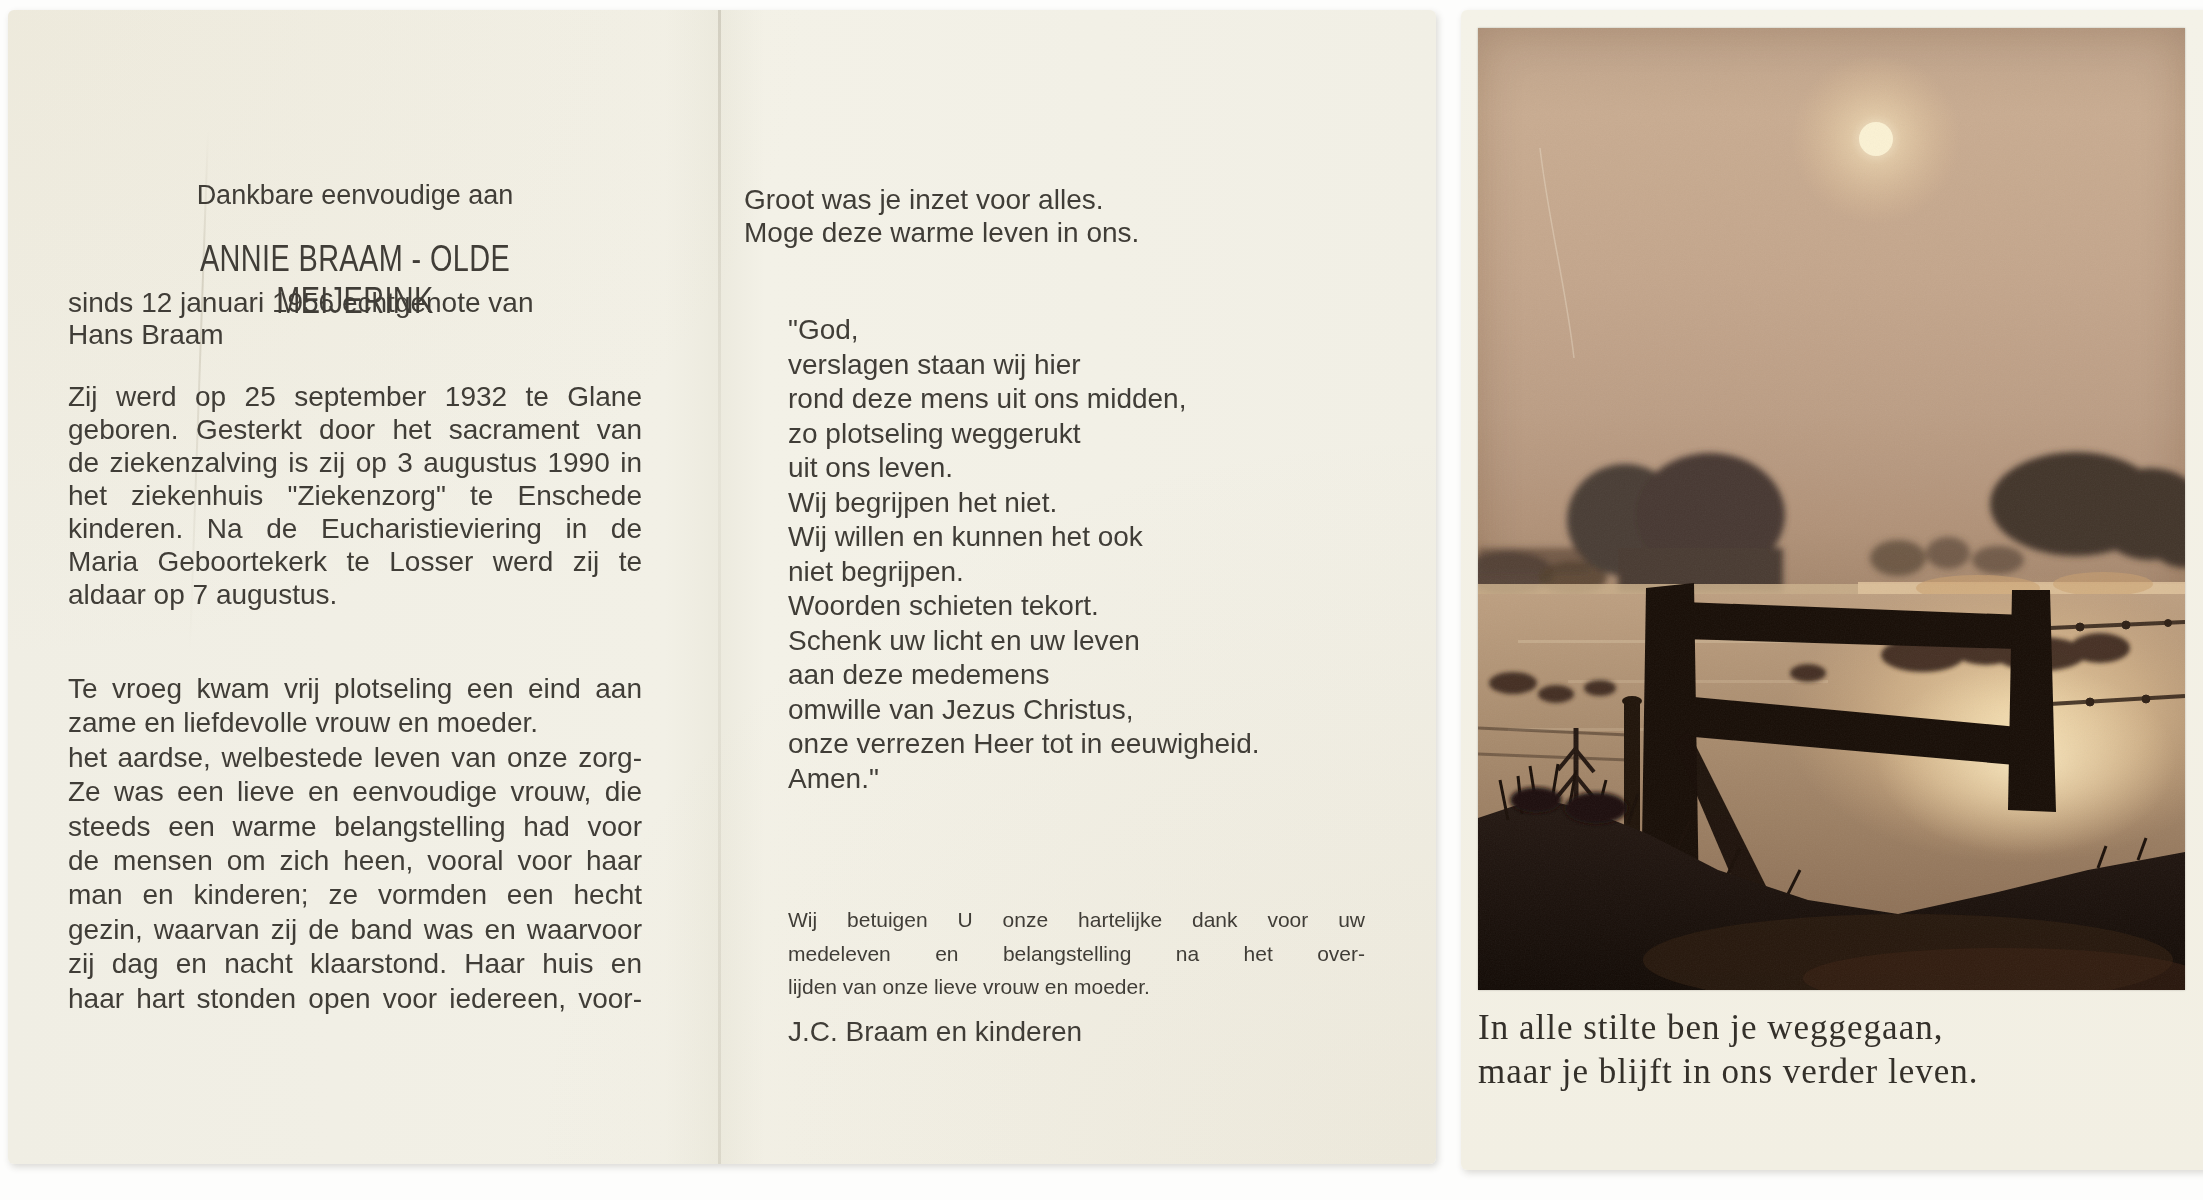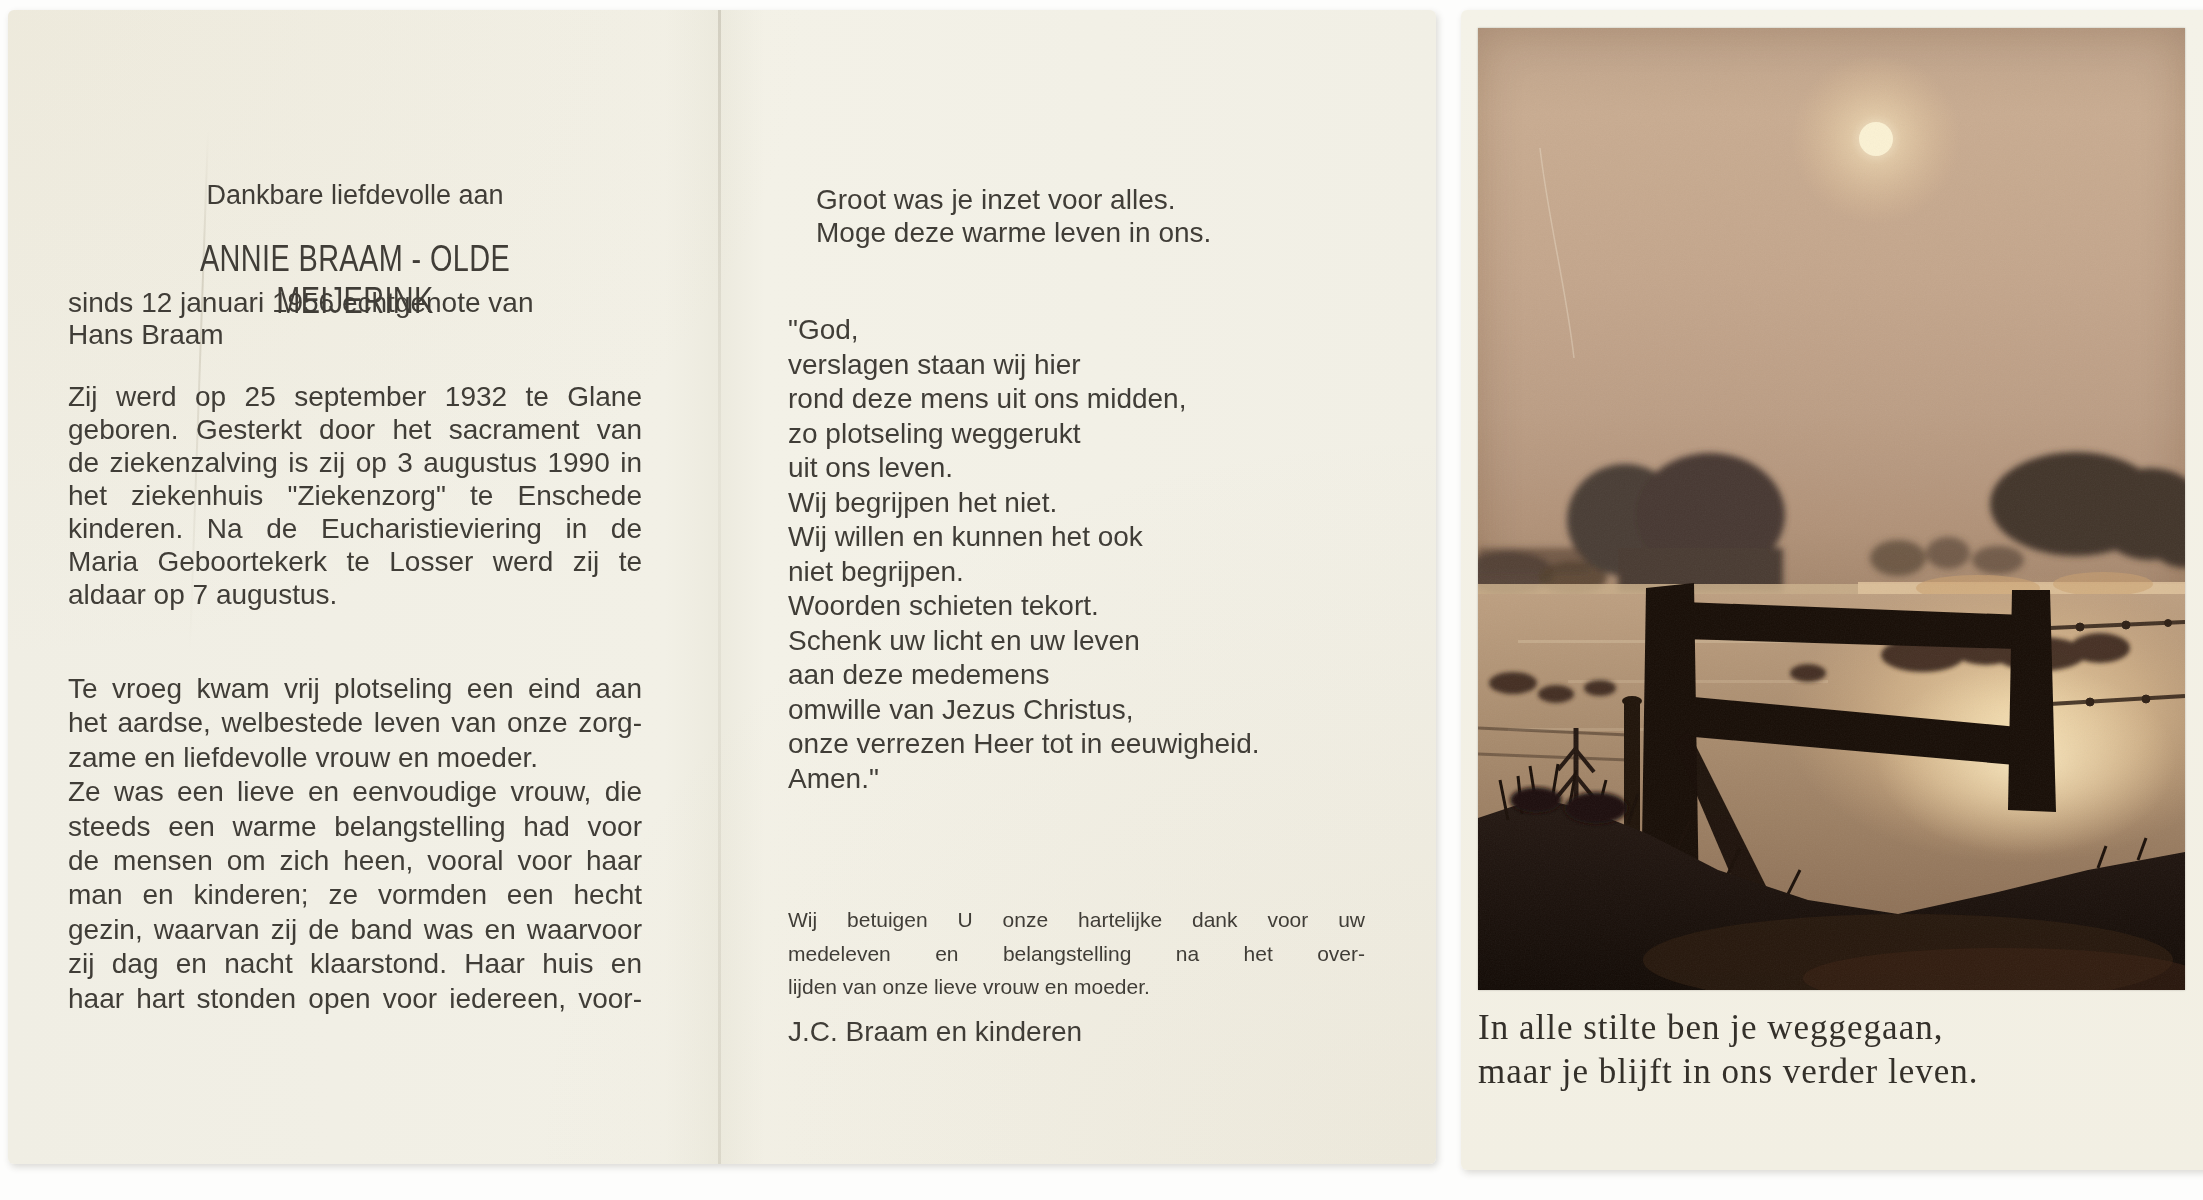--- a/index.html
+++ b/index.html
@@ -15,21 +15,21 @@
   .crease{position:absolute;width:2px;background:linear-gradient(180deg,transparent,rgba(140,130,105,.25) 30%,rgba(140,130,105,.12) 70%,transparent);transform:rotate(2deg);}
   .col{position:absolute;}
   .tline{white-space:nowrap;text-align:left;}
   .just{white-space:normal;text-align:justify;text-align-last:justify;}
   .lp-intro{position:absolute;left:60px;top:170px;width:574px;text-align:center;font-size:27px;}
   .lp-name{position:absolute;left:60px;top:228px;width:574px;text-align:center;font-size:37px;
            transform:scaleX(.78);transform-origin:50% 50%;letter-spacing:.5px;}
   .lp-sub{position:absolute;left:60px;top:277px;width:574px;text-align:center;font-size:28px;line-height:32px;}
   .lp-p1{position:absolute;left:60px;top:370px;width:574px;font-size:28px;line-height:33px;}
   .lp-p2{position:absolute;left:60px;top:662px;width:574px;font-size:28px;line-height:34.4px;}
-  .rp-open{position:absolute;left:808px;top:173px;width:577px;font-size:28px;line-height:33px;}
+  .rp-open{position:absolute;left:736px;top:173px;width:577px;font-size:28px;line-height:33px;}
   .rp-prayer{position:absolute;left:780px;top:303px;width:577px;font-size:28px;line-height:34.5px;}
   .rp-thanks{position:absolute;left:780px;top:893px;width:577px;font-size:21px;line-height:33.5px;}
   .rp-sign{position:absolute;left:780px;top:1006px;width:577px;font-size:28px;text-align:left;}
   .photo-card{position:absolute;left:1461px;top:10px;width:736px;height:1160px;
       background:linear-gradient(180deg,#f4f2e8,#f2efe3);padding-left:24px;}
   .photo{position:absolute;left:17px;top:18px;width:707px;height:962px;overflow:hidden;
       box-shadow:inset 0 0 46px rgba(70,35,10,.20), 0 0 2px rgba(0,0,0,.25);
       background:linear-gradient(180deg,#bfa38a 0%,#c9ac91 9%,#c4a68c 26%,#bc9e85 40%,#b19278 52%,#a6886e 58%,#9d8064 64%,#947560 74%,#8b6c52 86%,#836448 100%);}
   .photo svg{position:absolute;inset:0;display:block;}
   .caption{position:absolute;left:17px;top:996px;width:707px;text-align:center;
@@ -38,39 +38,39 @@
 </head>
 <body>
 
 <div class="scan">
 
   <div class="card card-inner">
     <div class="fold" style="left:710px;"></div>
     <div class="crease" style="left:190px;top:120px;height:520px;"></div>
 
     <div class="col">
-      <div class="lp-intro">Dankbare liefdevolle aan</div>
+      <div class="lp-intro">Dankbare eenvoudige aan</div>
       <div class="lp-name">ANNIE BRAAM - OLDE MEIJERINK</div>
       <div class="lp-sub">
           <div class="tline">sinds 12 januari 1956 echtgenote van</div>
           <div class="tline">Hans Braam</div>
         </div>
       <div class="lp-p1">
           <div class="tline just">Zij werd op 25 september 1932 te Glane</div>
           <div class="tline just">geboren. Gesterkt door het sacrament van</div>
           <div class="tline just">de ziekenzalving is zij op 3 augustus 1990 in</div>
           <div class="tline just">het ziekenhuis "Ziekenzorg" te Enschede</div>
           <div class="tline just">kinderen. Na de Eucharistieviering in de</div>
           <div class="tline just">Maria Geboortekerk te Losser werd zij te</div>
           <div class="tline">aldaar op 7 augustus.</div>
         </div>
       <div class="lp-p2">
           <div class="tline just">Te vroeg kwam vrij plotseling een eind aan</div>
+          <div class="tline">zame en liefdevolle vrouw en moeder.</div>
           <div class="tline just">het aardse, welbestede leven van onze zorg-</div>
-          <div class="tline">zame en liefdevolle vrouw en moeder.</div>
           <div class="tline just">Ze was een lieve en eenvoudige vrouw, die</div>
           <div class="tline just">steeds een warme belangstelling had voor</div>
           <div class="tline just">de mensen om zich heen, vooral voor haar</div>
           <div class="tline just">man en kinderen; ze vormden een hecht</div>
           <div class="tline just">gezin, waarvan zij de band was en waarvoor</div>
           <div class="tline just">zij dag en nacht klaarstond. Haar huis en</div>
           <div class="tline just">haar hart stonden open voor iedereen, voor-</div>
         </div>
     </div>
 

